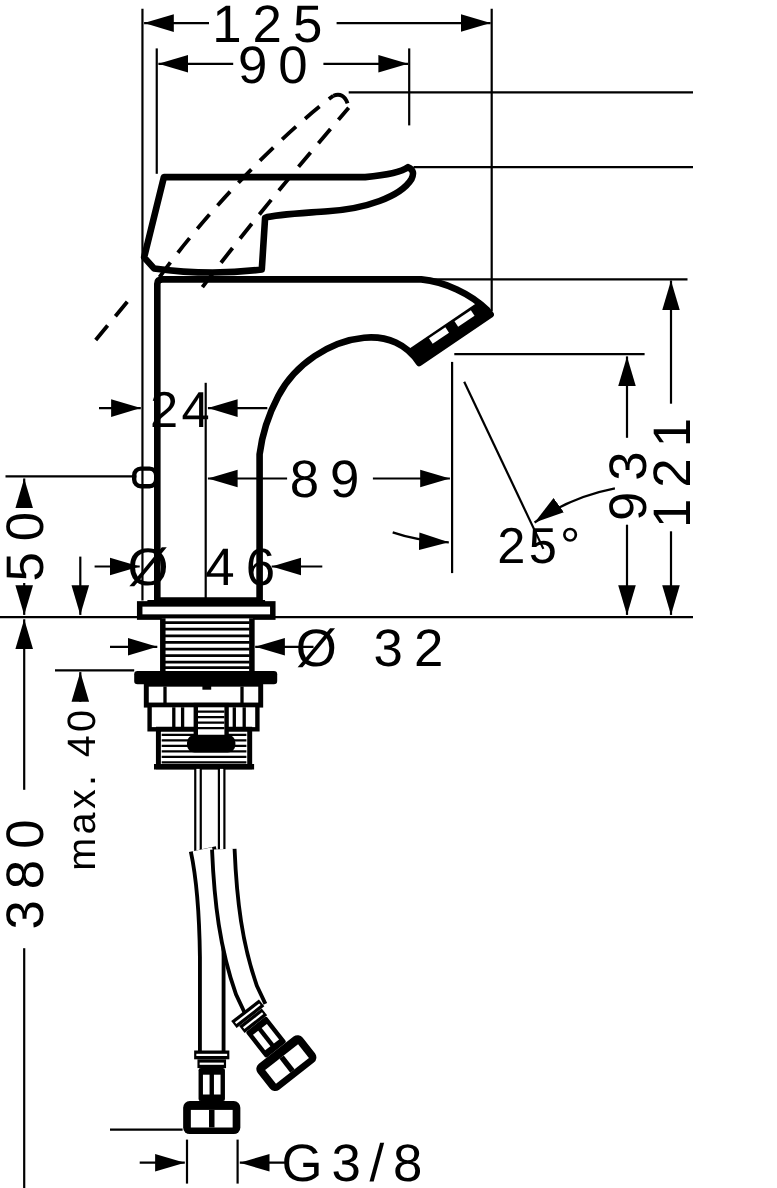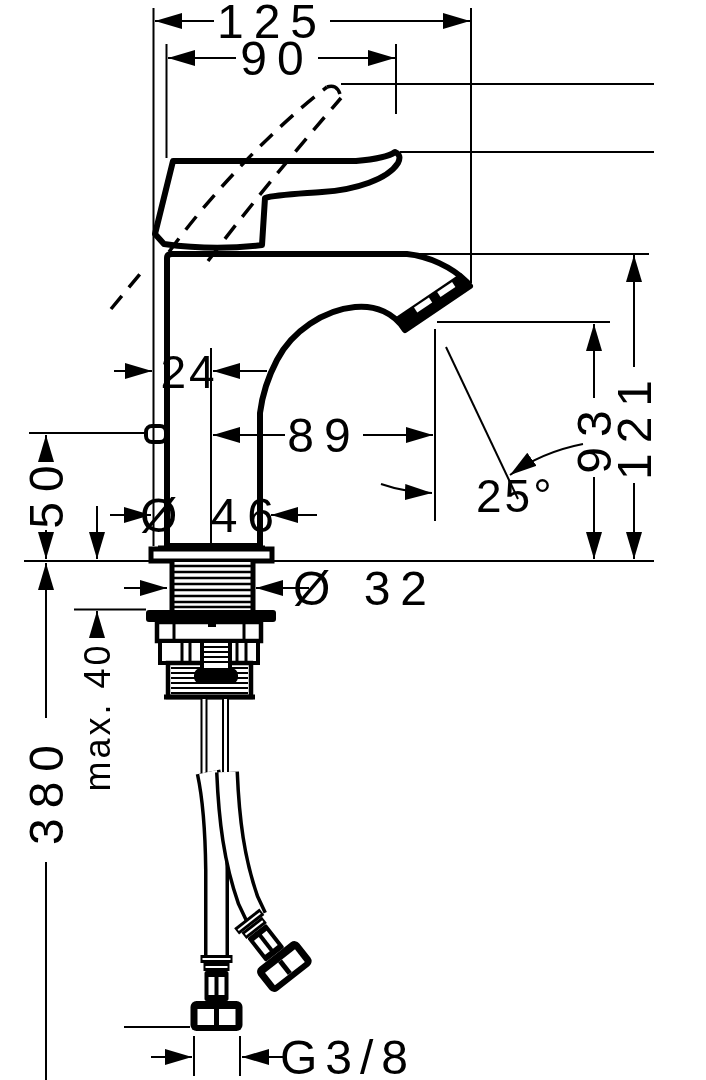--- a/index.html
+++ b/index.html
@@ -1,16 +1,16 @@
 <!DOCTYPE html>
 <html><head>
 <meta charset="utf-8">
 <style>
   html,body{margin:0;padding:0;background:#ffffff;}
-  .page{width:630px;height:1080px;background:#ffffff;position:relative;overflow:hidden;padding-left:24px;}
+  .page{width:630px;height:1080px;background:#ffffff;position:relative;overflow:hidden;}
   svg{display:block;}
   .dim-text{
     font-family:"Liberation Sans", sans-serif;
     fill:#000000;
     font-size:48px;
     letter-spacing:10px;
     font-weight:400;
   }
   .dim-text.tight{letter-spacing:3px;font-size:46px;}
   .dim-text.small{font-size:36px;letter-spacing:3px;}

